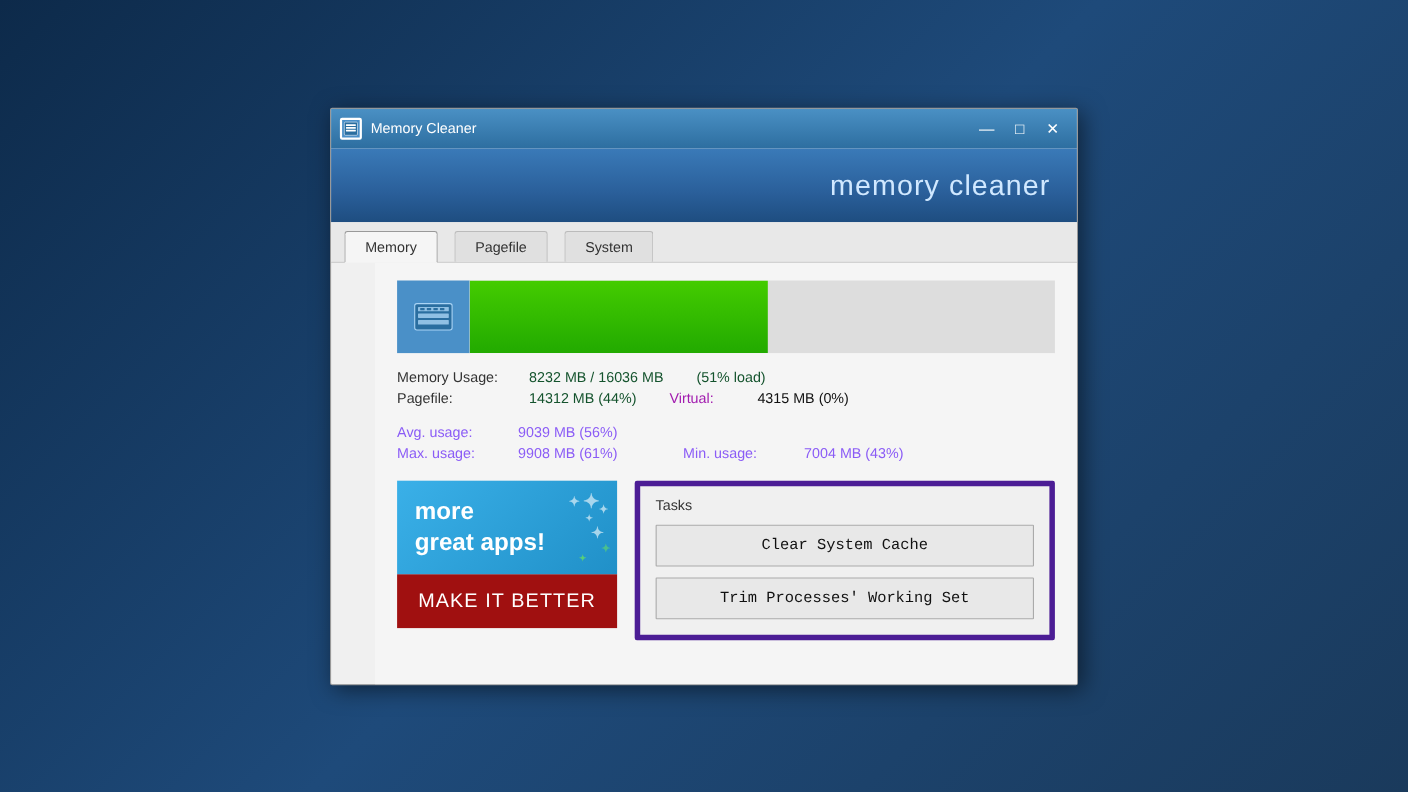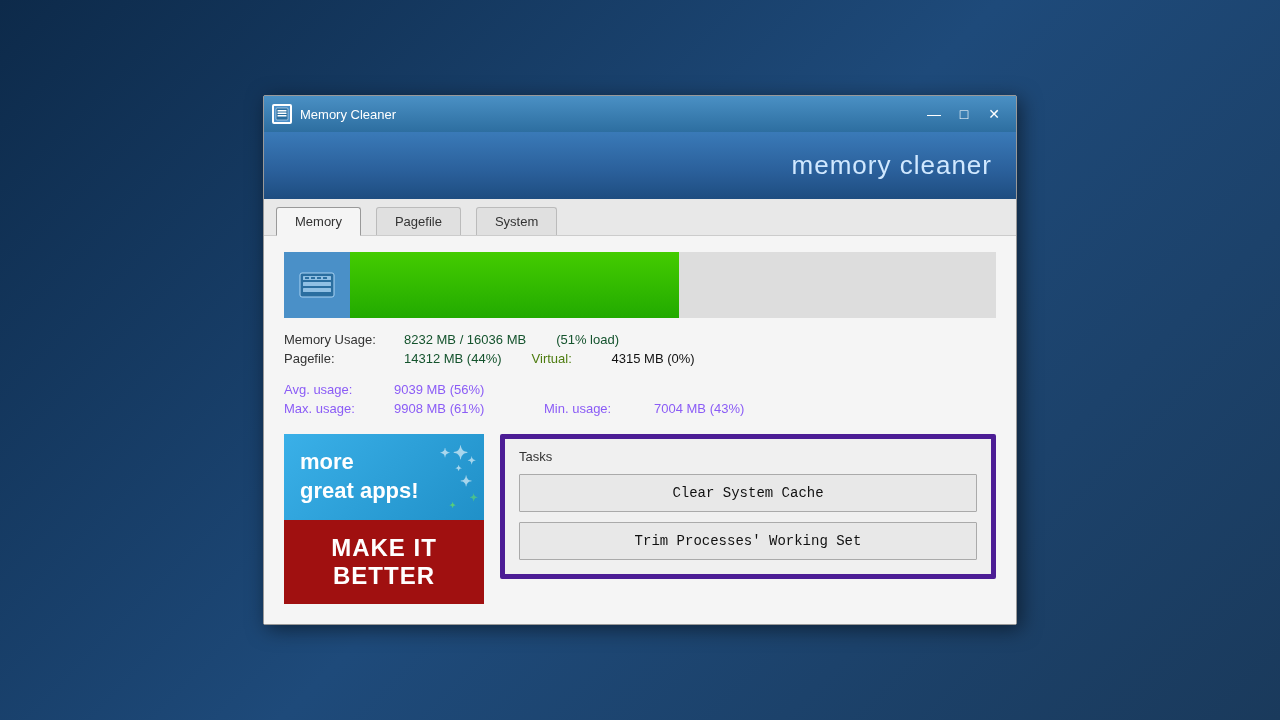--- a/index.html
+++ b/index.html
@@ -10,21 +10,21 @@
       background: #1a3a5c;
       background: linear-gradient(135deg, #0d2a4a 0%, #1e4a7a 50%, #1a3a5c 100%);
       display: flex;
       align-items: center;
       justify-content: center;
       font-family: 'Segoe UI', Tahoma, Geneva, Verdana, sans-serif;
       overflow: hidden;
     }
 
     .window {
-      width: 754px;
+      width: 680px;
       background: #f0f0f0;
       border: 1px solid #999;
       box-shadow: 4px 4px 20px rgba(0,0,0,0.5);
       border-radius: 2px;
     }
 
     .title-bar {
       background: linear-gradient(180deg, #4a90c4 0%, #2d6ea0 100%);
       display: flex;
       align-items: center;
@@ -111,21 +111,22 @@
 
     .tab.active {
       background: #f5f5f5;
       border-color: #999;
       border-bottom: 1px solid #f5f5f5;
       margin-bottom: -1px;
     }
 
     .content-area {
       background: #f5f5f5;
-      padding: 16px 20px 20px 20px;
+      padding: 16px 20px 40px 20px;
+      margin-left: 40px;
     }
 
     .memory-bar-container {
       display: flex;
       align-items: stretch;
       height: 66px;
       margin-bottom: 14px;
       gap: 0;
     }
 
@@ -174,21 +175,21 @@
       color: #333;
     }
 
     .stat-value {
       color: #14532d;
       margin-right: 30px;
     }
 
     .stat-label2 {
       min-width: 80px;
-      color: #4d7c0f;
+      color: #a21caf;
     }
 
     .stat-value2 {
       color: #111;
     }
 
     .avg-max-section {
       margin-bottom: 18px;
     }
 
@@ -236,22 +237,22 @@
     .promo-top .stars {
       position: absolute;
       top: 0; left: 0; right: 0; bottom: 0;
       pointer-events: none;
     }
 
     .promo-bottom {
       background: #a01010;
       padding: 14px 16px;
       color: white;
-      font-size: 24px;
-      font-weight: bold;
+      font-size: 18px;
+      font-weight: normal;
       letter-spacing: 1px;
       text-align: center;
       cursor: pointer;
     }
 
     .tasks-section {
       flex: 1;
       border: 5px solid #4c1d95;
       background: #f0f0f0;
       padding: 10px 14px 14px 14px;

